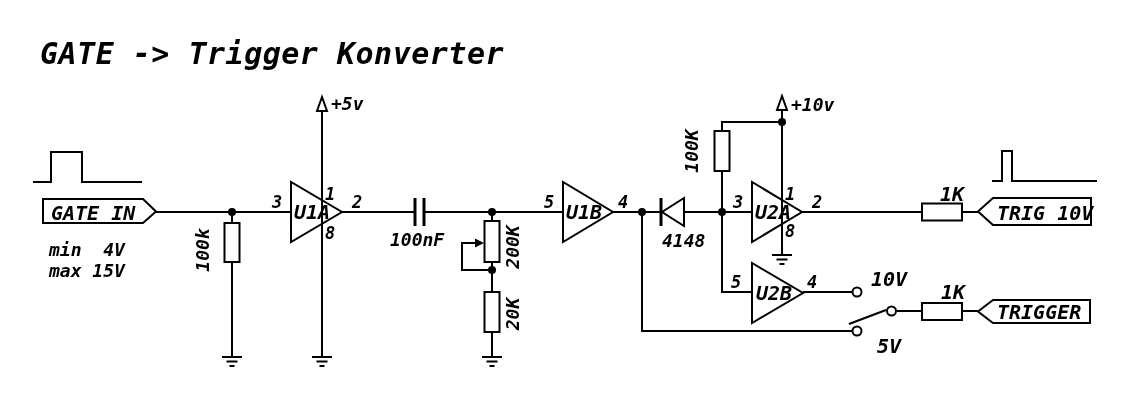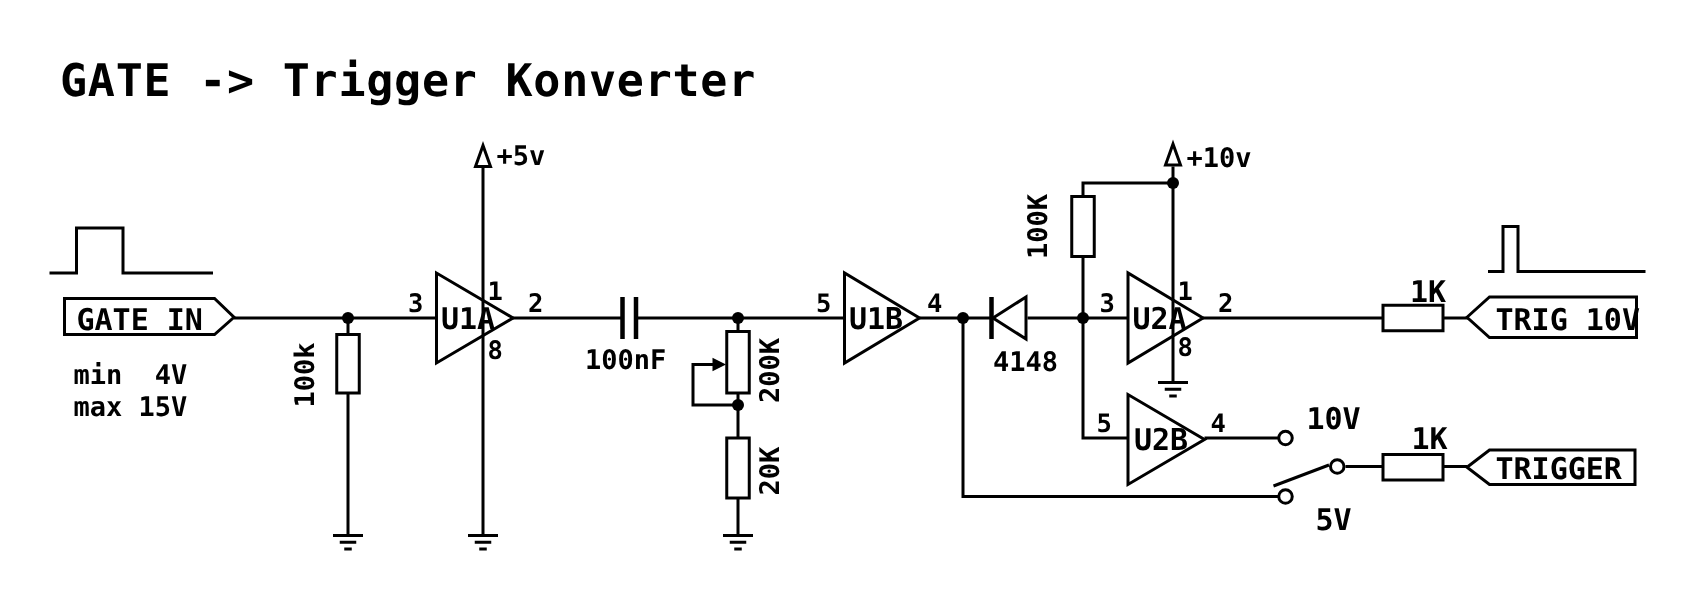--- a/index.html
+++ b/index.html
@@ -1,16 +1,16 @@
 <!DOCTYPE html>
 <html><head>
 <meta charset="utf-8">
 <style>
   html,body{margin:0;padding:0;background:#ffffff;}
-  .page{position:relative;width:1136px;height:408px;background:#ffffff;overflow:hidden;}
+  .page{position:relative;width:1136px;height:408px;background:#ffffff;overflow:hidden;font-style:italic;}
   svg{display:block;}
   text{font-family:"DejaVu Sans Mono","Liberation Mono",monospace;font-weight:bold;fill:#000;}
   .t30{font-size:30px;letter-spacing:0.5px;}
   .t20{font-size:20px;}
   .t18{font-size:18px;}
   .t17{font-size:17px;}
   .wire{stroke:#000;stroke-width:2;fill:none;}
   .thick{stroke:#000;stroke-width:3;fill:none;}
   .body{fill:#ffffff;stroke:#000;stroke-width:2;}
   .open{fill:none;stroke:#000;stroke-width:2;}

